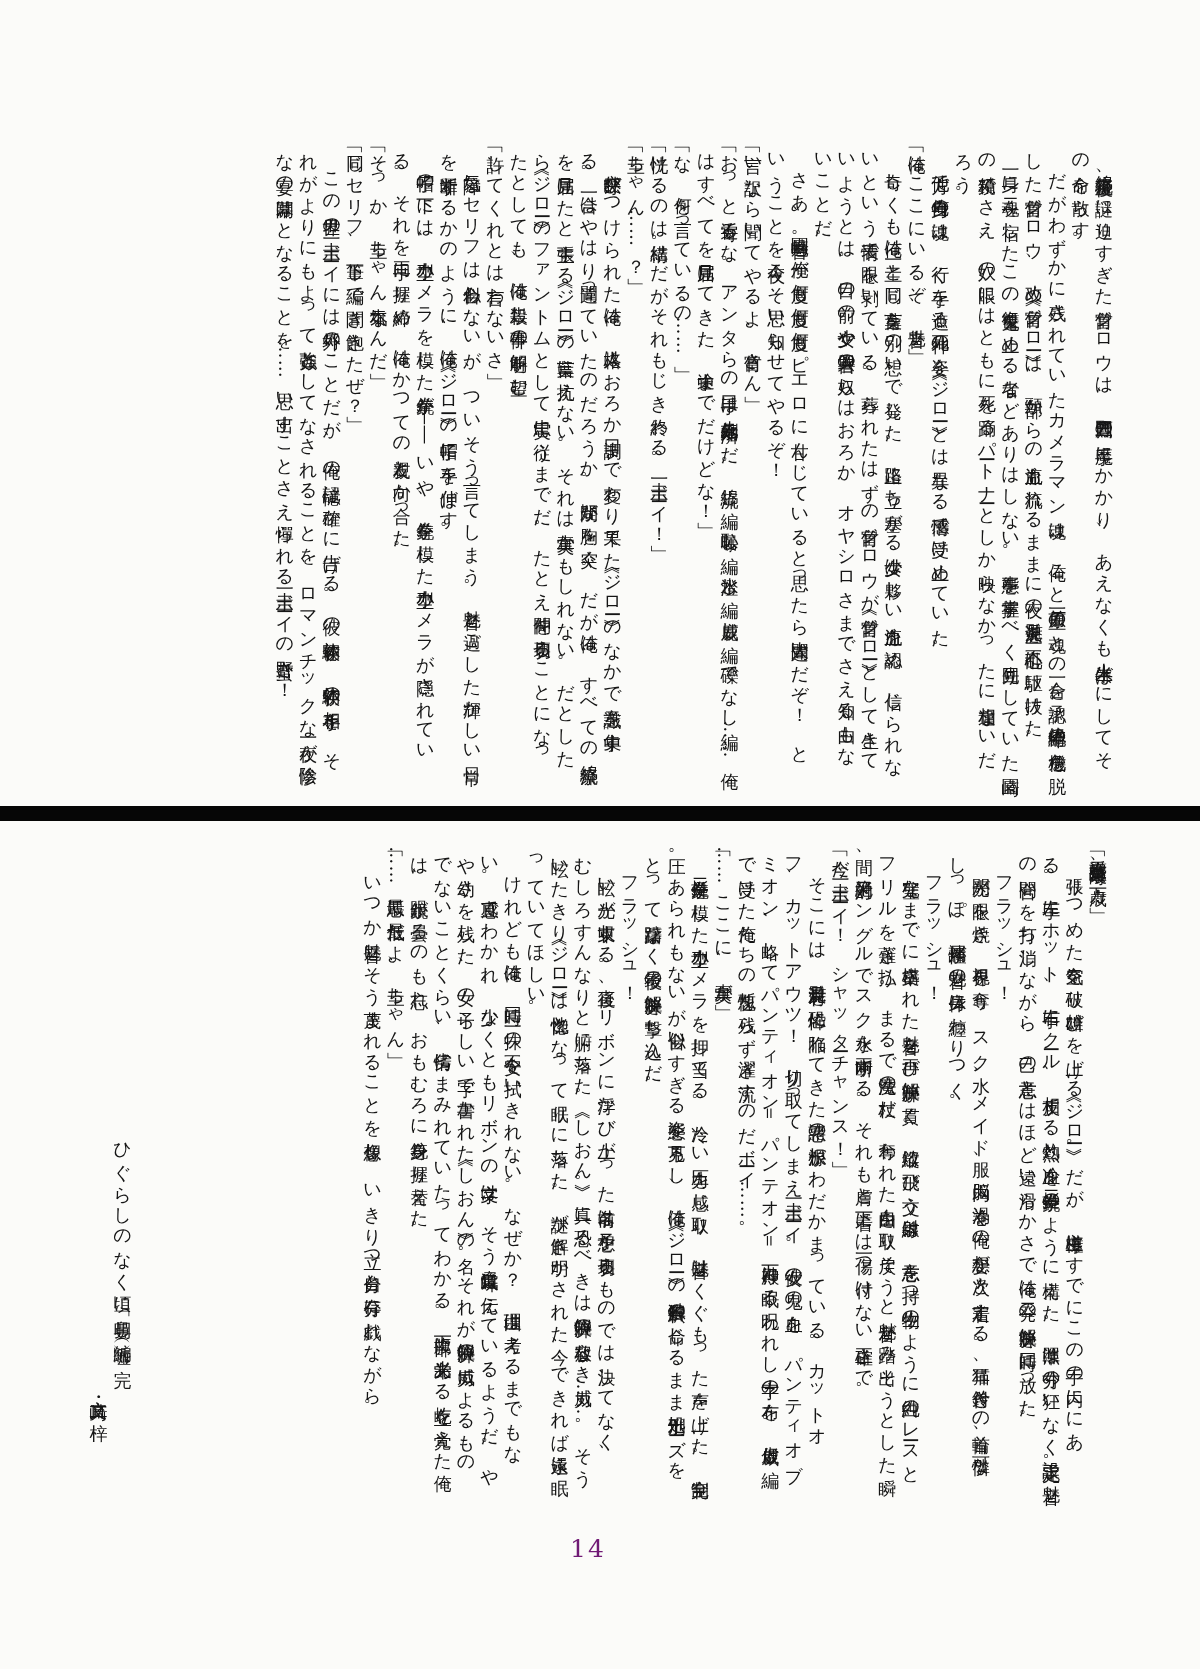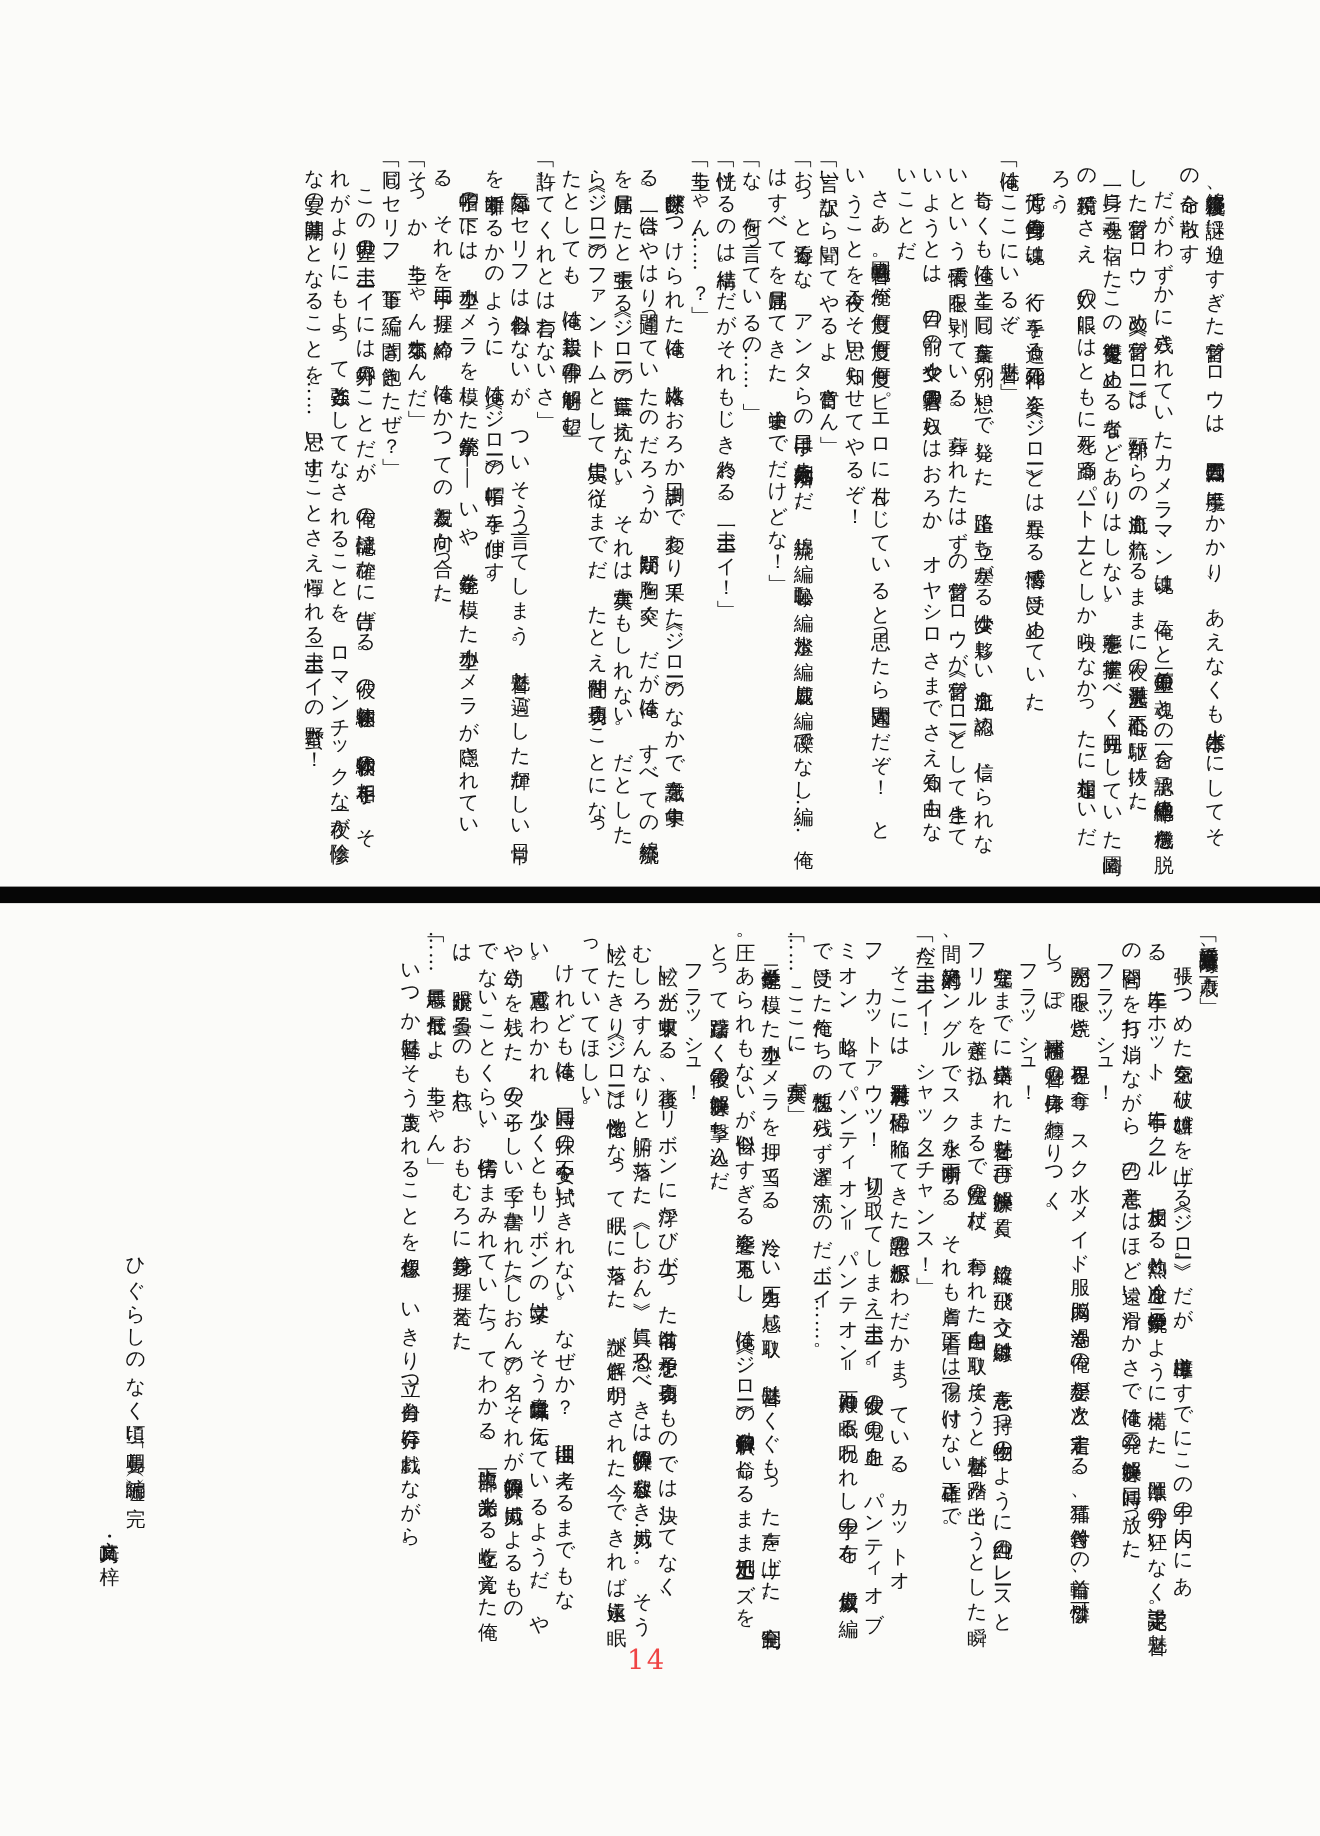--- a/index.html
+++ b/index.html
@@ -62,26 +62,26 @@
     left: 111px;
     top: 1130px;
   }
   .credit-author {
     left: 87px;
     top: 1386px;
   }
   .page-number {
     position: absolute;
     left: 0;
-    top: 1494px;
+    top: 1534px;
     width: 1176px;
     text-align: center;
     font-size: 25px;
     letter-spacing: 2px;
-    color: #ef4444;
+    color: #701a75;
   }
 </style>
 </head>
 <body>
 
 <div class="sheet">
 
   <section class="text-block top">
       <p>　綿流祭直後、謎に迫りすぎた富竹ジロウは、鷹野三四の魔手にかかり、あえなくも人生半ばにしてその命を散らす。</p>
       <p>　だがわずかに残されていたカメラマン魂は、俺こと前原圭一の魂との合一を承認。絶体絶命の危機を脱した富竹ジロウ、改め《富竹ジロー》は、頸部からの流血も流れるままに夜の雛見沢を一心不乱に駆け抜けた。</p>

